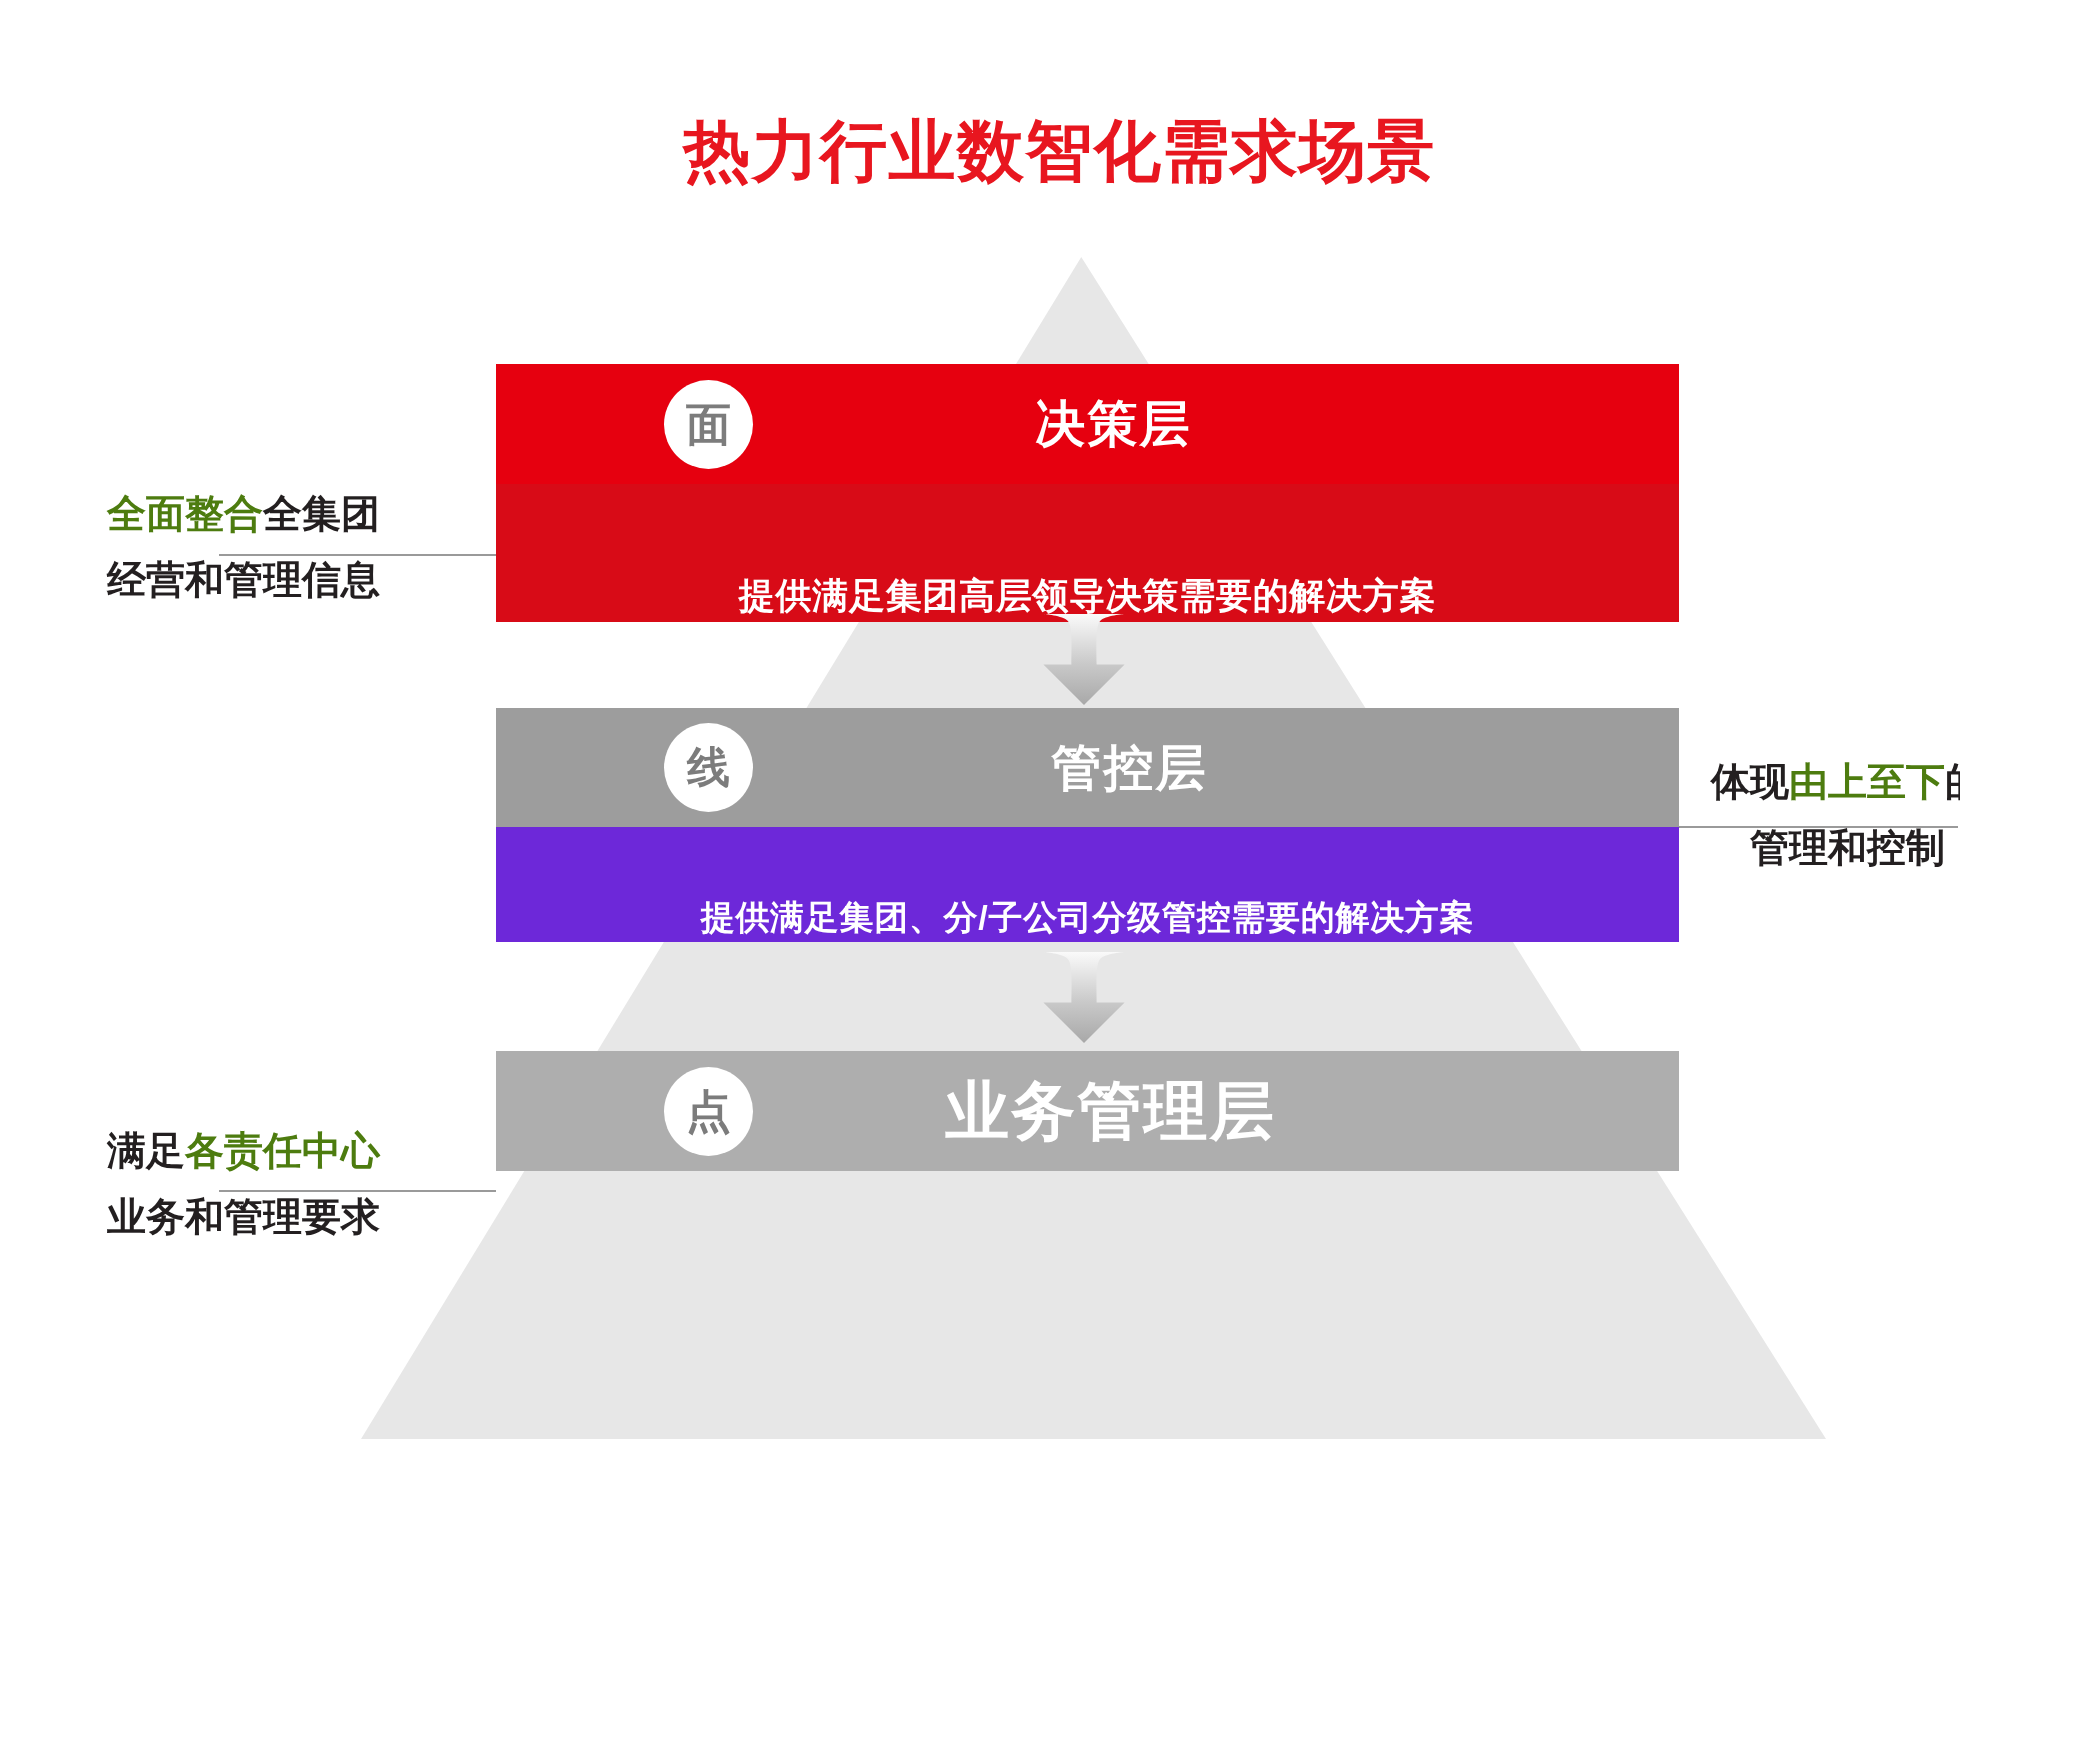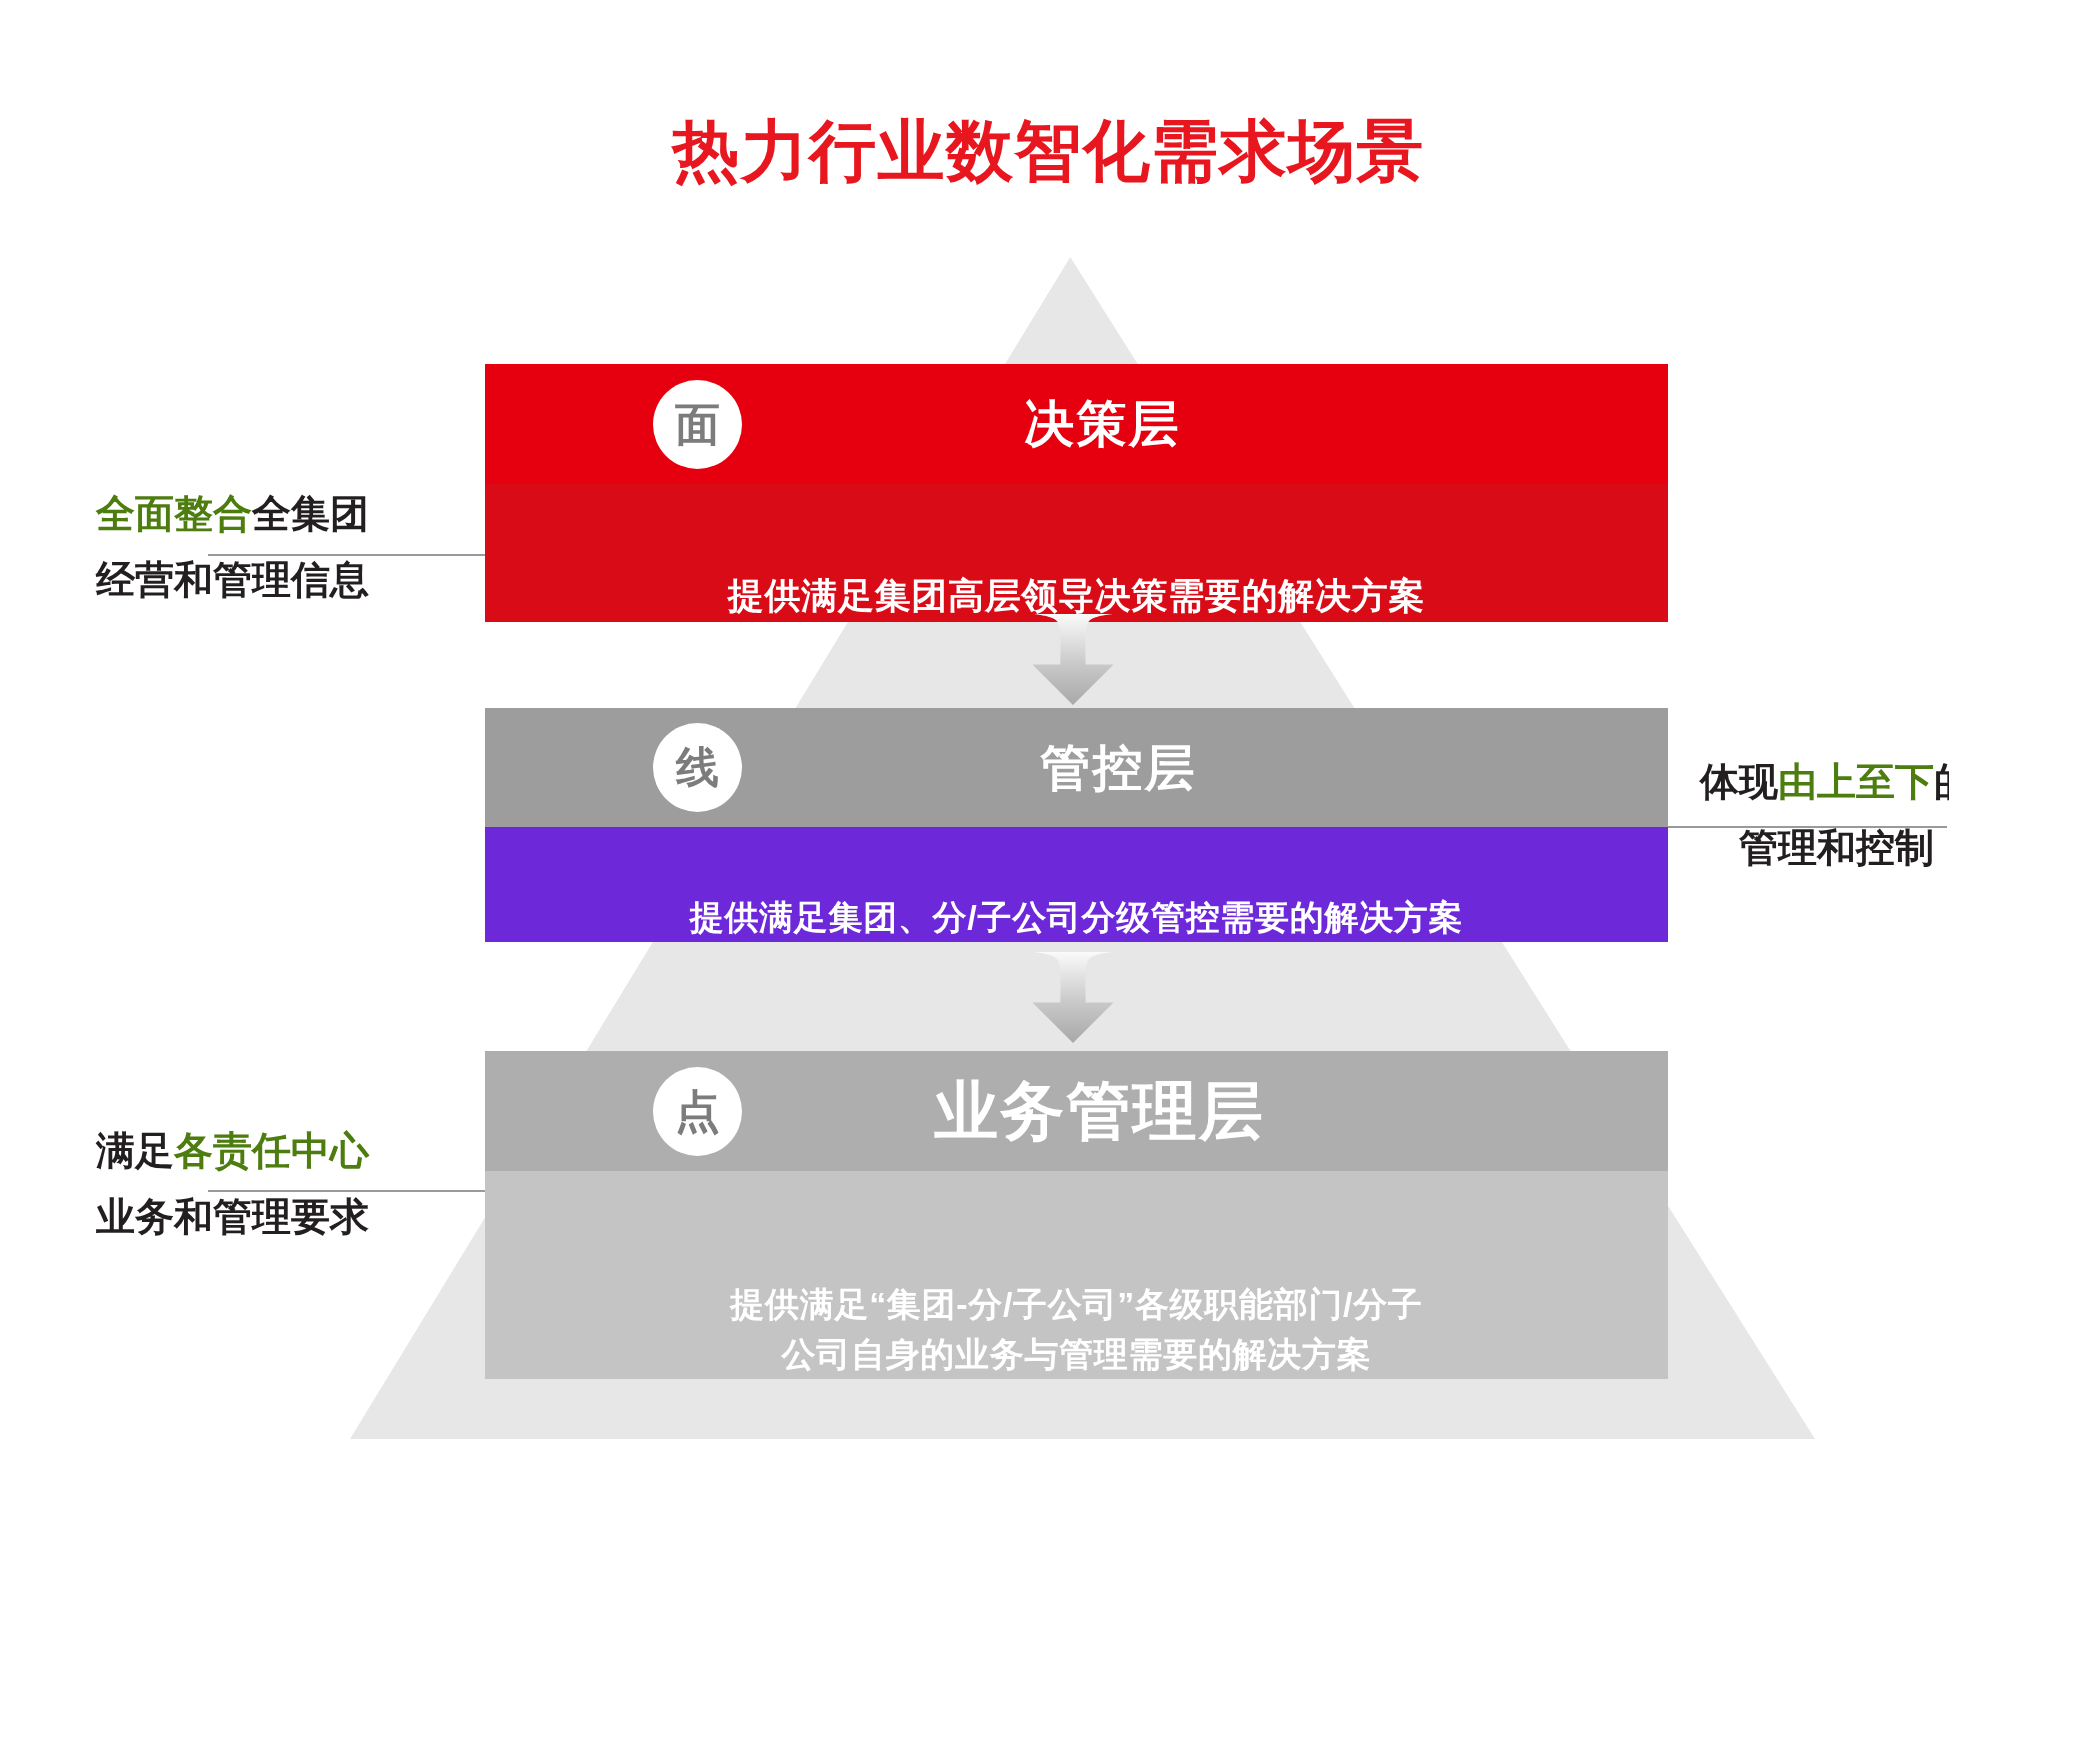--- a/index.html
+++ b/index.html
@@ -10,20 +10,21 @@
   body {
     font-family: "Liberation Sans", "DejaVu Sans", sans-serif;
     -webkit-font-smoothing: antialiased;
   }
   #stage {
     position: relative;
     width: 1949px;
     height: 1748px;
     background: #ffffff;
     overflow: hidden;
+    margin-left: 11px;
   }
 
   
   .page-title {
     position: absolute;
     left: 0;
     top: 117px;
     width: 2097px;
     text-align: center;
     font-size: 67px;
@@ -217,26 +218,20 @@
       </defs>
       <path d="M22,0 C22,0 50,2 57,10 C64,18 62,50 62,72 L22,72 L80,130 L138,72 L98,72 C98,50 96,18 103,10 C110,2 138,0 138,0 Z" fill="url(#agrad2)"></path>
     </svg>
   </div>
 
   <div class="band" id="band-business">
     <div class="head">
       <div class="badge">点</div>
       <div class="layer-title">业务管理层</div>
     </div>
-    <div class="body">
-      <div class="layer-desc">
-        <span class="ln">提供满足“集团-分/子公司”各级职能部门/分子</span>
-        <span class="ln">公司自身的业务与管理需要的解决方案</span>
-      </div>
-    </div>
   </div>
 
   <div class="connector" id="conn-left-top"></div>
   <div class="annot" id="annot-left-top">
     <span class="line1">
       <span class="hl">全面整合</span><span>全集团</span>
     </span>
     <span class="line2">经营和管理信息</span>
   </div>
 

